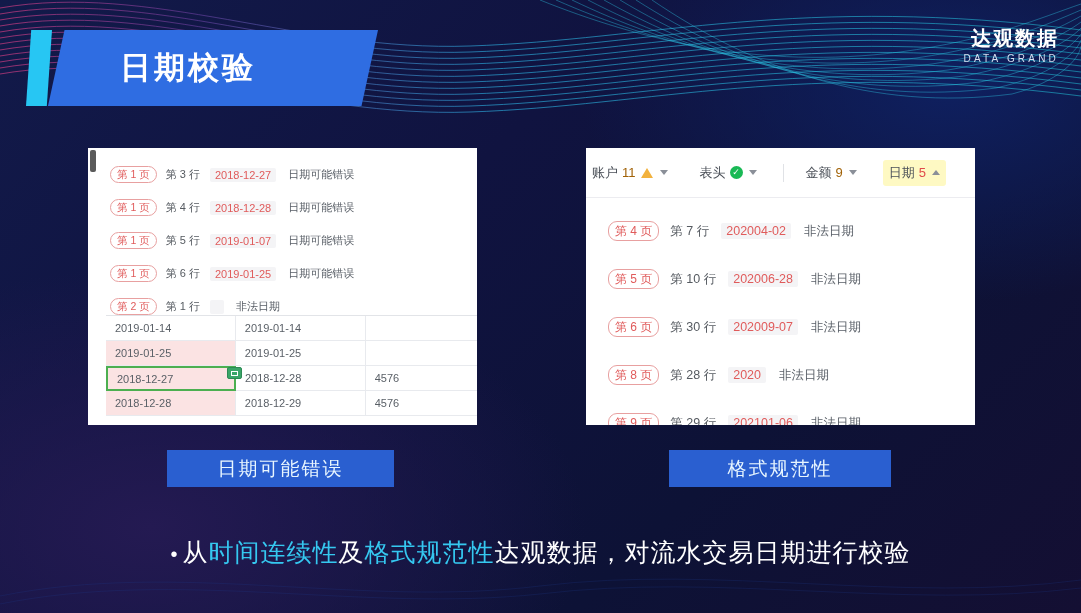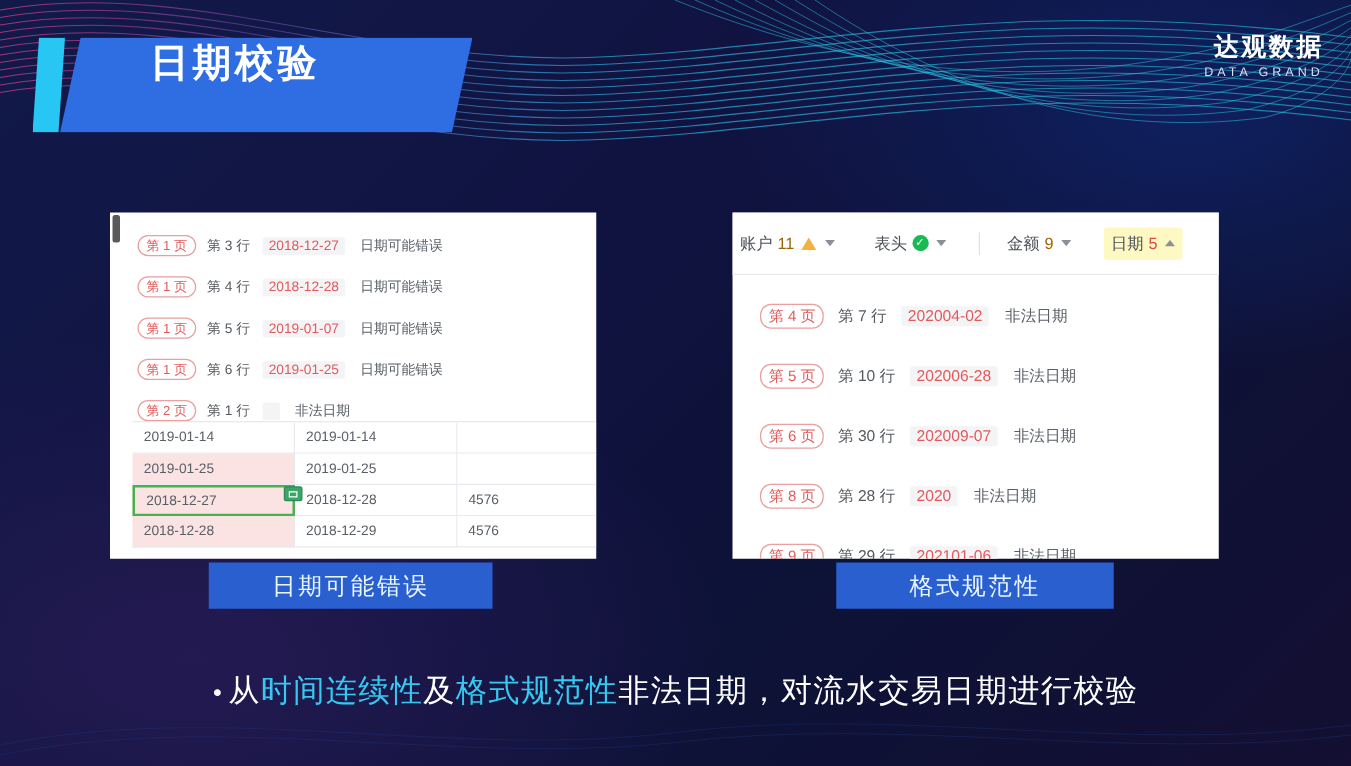--- a/index.html
+++ b/index.html
@@ -37,30 +37,30 @@
   }
   .banner-bar {
     position: absolute; left: 0; top: 0; width: 26px; height: 76px;
     background: #27c6f3;
     clip-path: polygon(20% 0, 100% 0, 80% 100%, 0 100%);
   }
   .banner-body {
     position: absolute; left: 22px; top: 0; width: 330px; height: 76px;
     background: #2f6de2;
     clip-path: polygon(5% 0, 100% 0, 95% 100%, 0 100%);
-    display: flex; align-items: flex-start;
+    display: flex; align-items: center;
   }
   .banner-text {
     color: #ffffff; font-size: 31px; font-weight: bold;
     letter-spacing: 3px; margin-left: 72px;
   }
 
   
   .shot {
-    position: absolute; background: #ffffff; overflow: hidden; margin-top: 22px;
+    position: absolute; background: #ffffff; overflow: hidden;
   }
   .shot-left  { left: 88px;  top: 148px; width: 389px; height: 277px; }
   .shot-right { left: 586px; top: 148px; width: 389px; height: 277px; }
 
   .scrollbar-thumb {
     position: absolute; left: 2px; top: 2px; width: 6px; height: 22px;
     background: #5a5a5a; border-radius: 2px;
   }
 
   
@@ -358,16 +358,16 @@
   </div>
 
   <div class="caption caption-left">
     <span>日期可能错误</span>
   </div>
   <div class="caption caption-right">
     <span>格式规范性</span>
   </div>
 
   <div class="bullet-line">
-    <span class="bullet-dot">•</span><span>从</span><span class="hl">时间连续性</span><span>及</span><span class="hl">格式规范性</span><span>非法日期，对流水交易日期进行校验</span>
+    <span class="bullet-dot">•</span><span>从</span><span class="hl">时间连续性</span><span>及</span><span class="hl">格式规范性</span><span>达观数据，对流水交易日期进行校验</span>
   </div>
 
 </div>
 
 </body></html>

